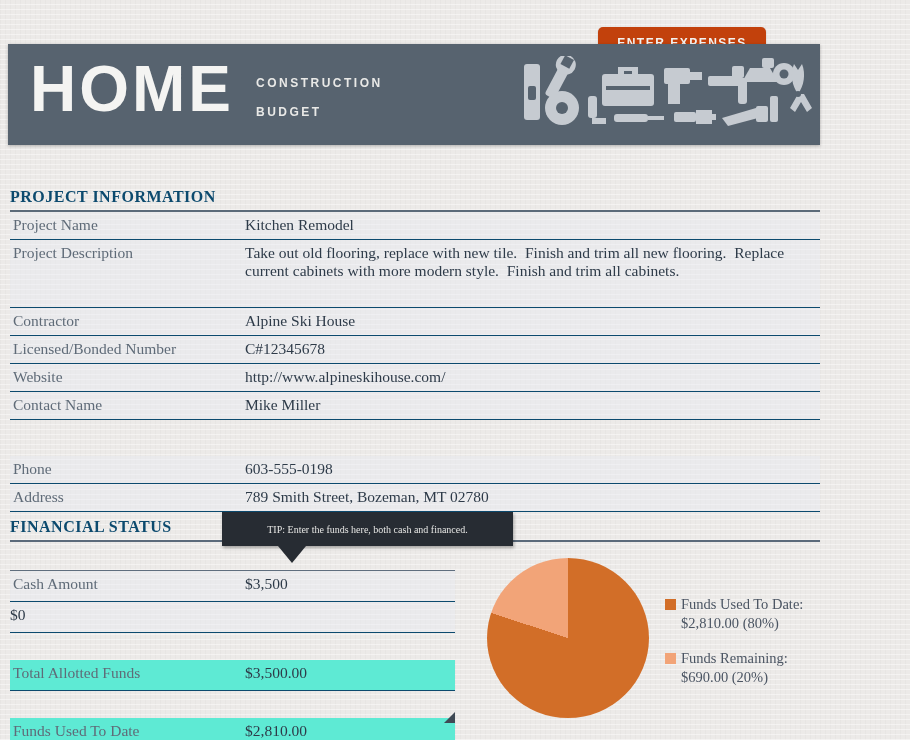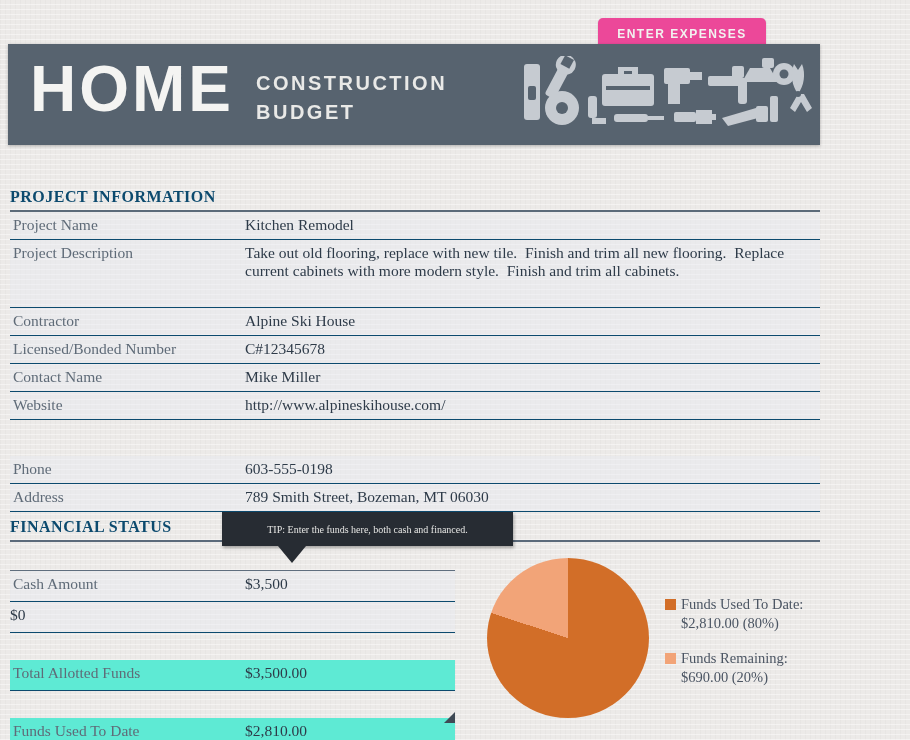--- a/index.html
+++ b/index.html
@@ -10,22 +10,22 @@
     background-image:
       repeating-linear-gradient(0deg, rgba(255,255,255,0.45) 0 1px, transparent 1px 5px),
       repeating-linear-gradient(90deg, rgba(0,0,0,0.02) 0 1px, transparent 1px 5px);
     overflow:hidden;
     position:relative;
   }
   .abs { position:absolute; }
 
   
   .tab-btn {
-    left:598px; top:18px; width:168px; height:32px;
-    background:#ec4899;
+    left:598px; top:27px; width:168px; height:32px;
+    background:#c2410c;
     border-radius:5px 5px 0 0;
     color:#f2f2f0;
     font-family:"Liberation Sans", sans-serif;
     font-weight:bold; font-size:12px; letter-spacing:1.5px;
     display:flex; align-items:center; justify-content:center;
     box-shadow:0 1px 2px rgba(0,0,0,0.2);
     cursor:pointer;
   }
 
   
@@ -37,21 +37,21 @@
   }
   .banner-title {
     position:absolute; left:22px; top:8px;
     font-family:"Liberation Sans", sans-serif;
     font-weight:bold; font-size:64px; letter-spacing:3px;
     color:#f4f4f2;
   }
   .banner-subtitle {
     position:absolute; left:248px; top:25px;
     font-family:"Liberation Sans", sans-serif;
-    font-weight:bold; font-size:20px; letter-spacing:2.5px;
+    font-weight:bold; font-size:12px; letter-spacing:2.5px;
     color:#e9e9e7; line-height:29px;
   }
   .tools { position:absolute; right:6px; top:12px; }
 
   
   .section-heading {
     font-family:Liberation Serif, serif;
     font-weight:bold; font-size:16px; letter-spacing:0.5px;
     color:#0c4a6e;
   }
@@ -187,34 +187,34 @@
   </div>
   <div class="row" style="height:28px;">
     <div class="lbl">Contractor</div>
     <div class="val">Alpine Ski House</div>
   </div>
   <div class="row" style="height:28px;">
     <div class="lbl">Licensed/Bonded Number</div>
     <div class="val">C#12345678</div>
   </div>
   <div class="row" style="height:28px;">
+    <div class="lbl">Website</div>
+    <div class="val">http://www.alpineskihouse.com/</div>
+  </div>
+  <div class="row" style="height:28px;">
     <div class="lbl">Contact Name</div>
     <div class="val">Mike Miller</div>
-  </div>
-  <div class="row" style="height:28px;">
-    <div class="lbl">Website</div>
-    <div class="val">http://www.alpineskihouse.com/</div>
   </div>
   <div class="row" style="height:28px;margin-top:36px;">
     <div class="lbl">Phone</div>
     <div class="val">603-555-0198</div>
   </div>
   <div class="row" style="height:28px;">
     <div class="lbl">Address</div>
-    <div class="val">789 Smith Street, Bozeman, MT 06030</div>
+    <div class="val">789 Smith Street, Bozeman, MT 02780</div>
   </div>
 </div>
 
 <div class="abs section-heading" style="left:10px; top:518px;">FINANCIAL STATUS</div>
 <div class="abs heading-rule" style="left:10px; top:540px; width:810px;"></div>
 
 <div class="abs tooltip">
   <span>TIP: Enter the funds here, both cash and financed.</span>
 </div>
 

